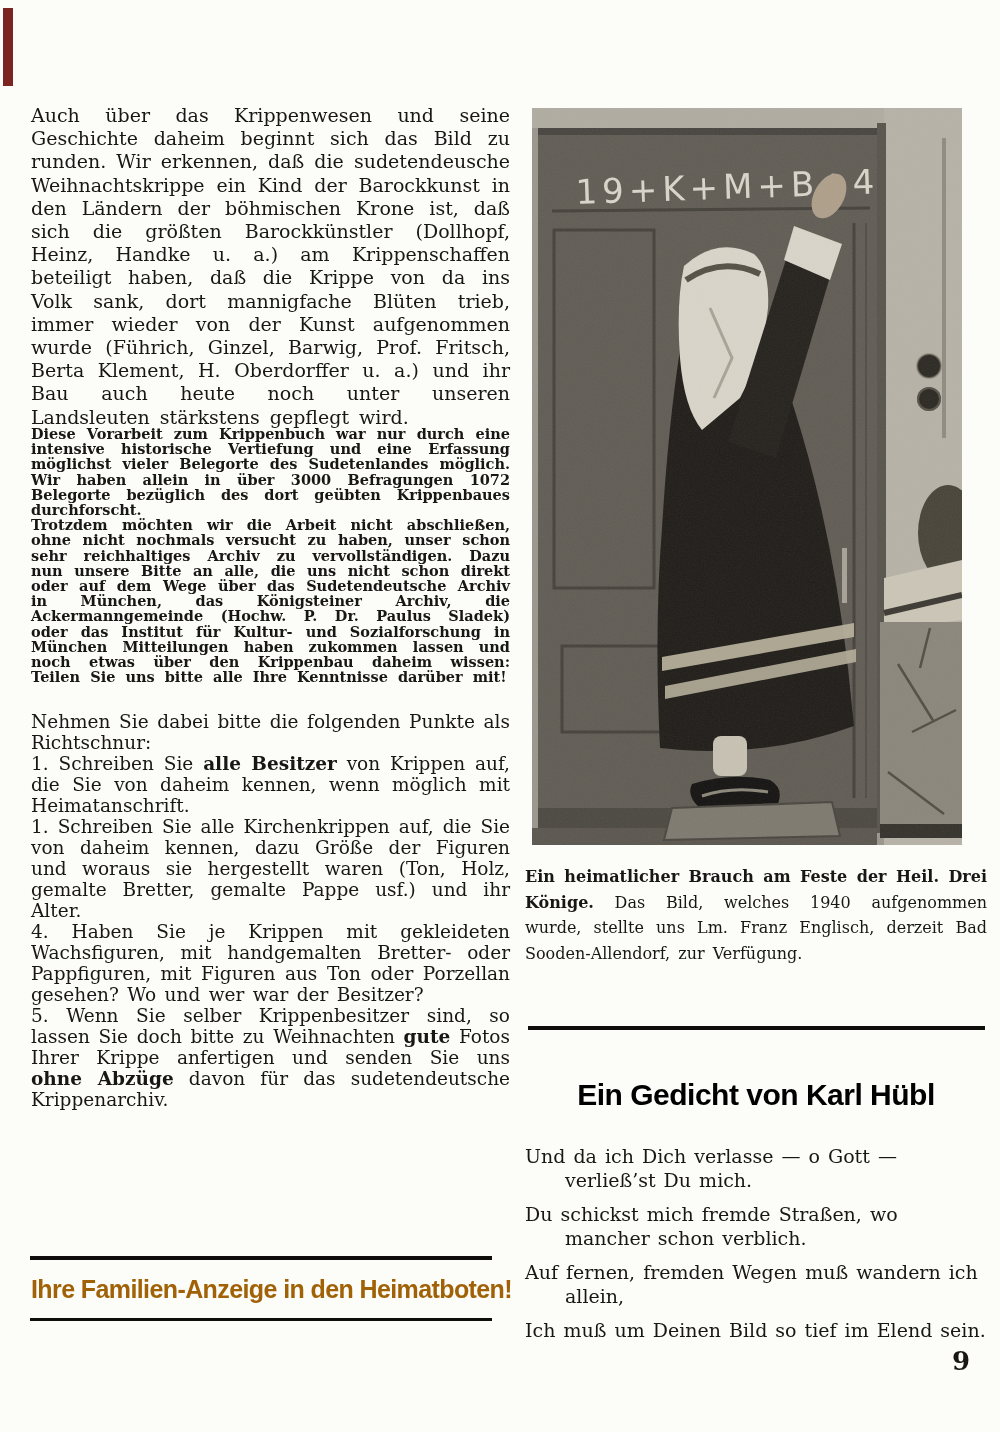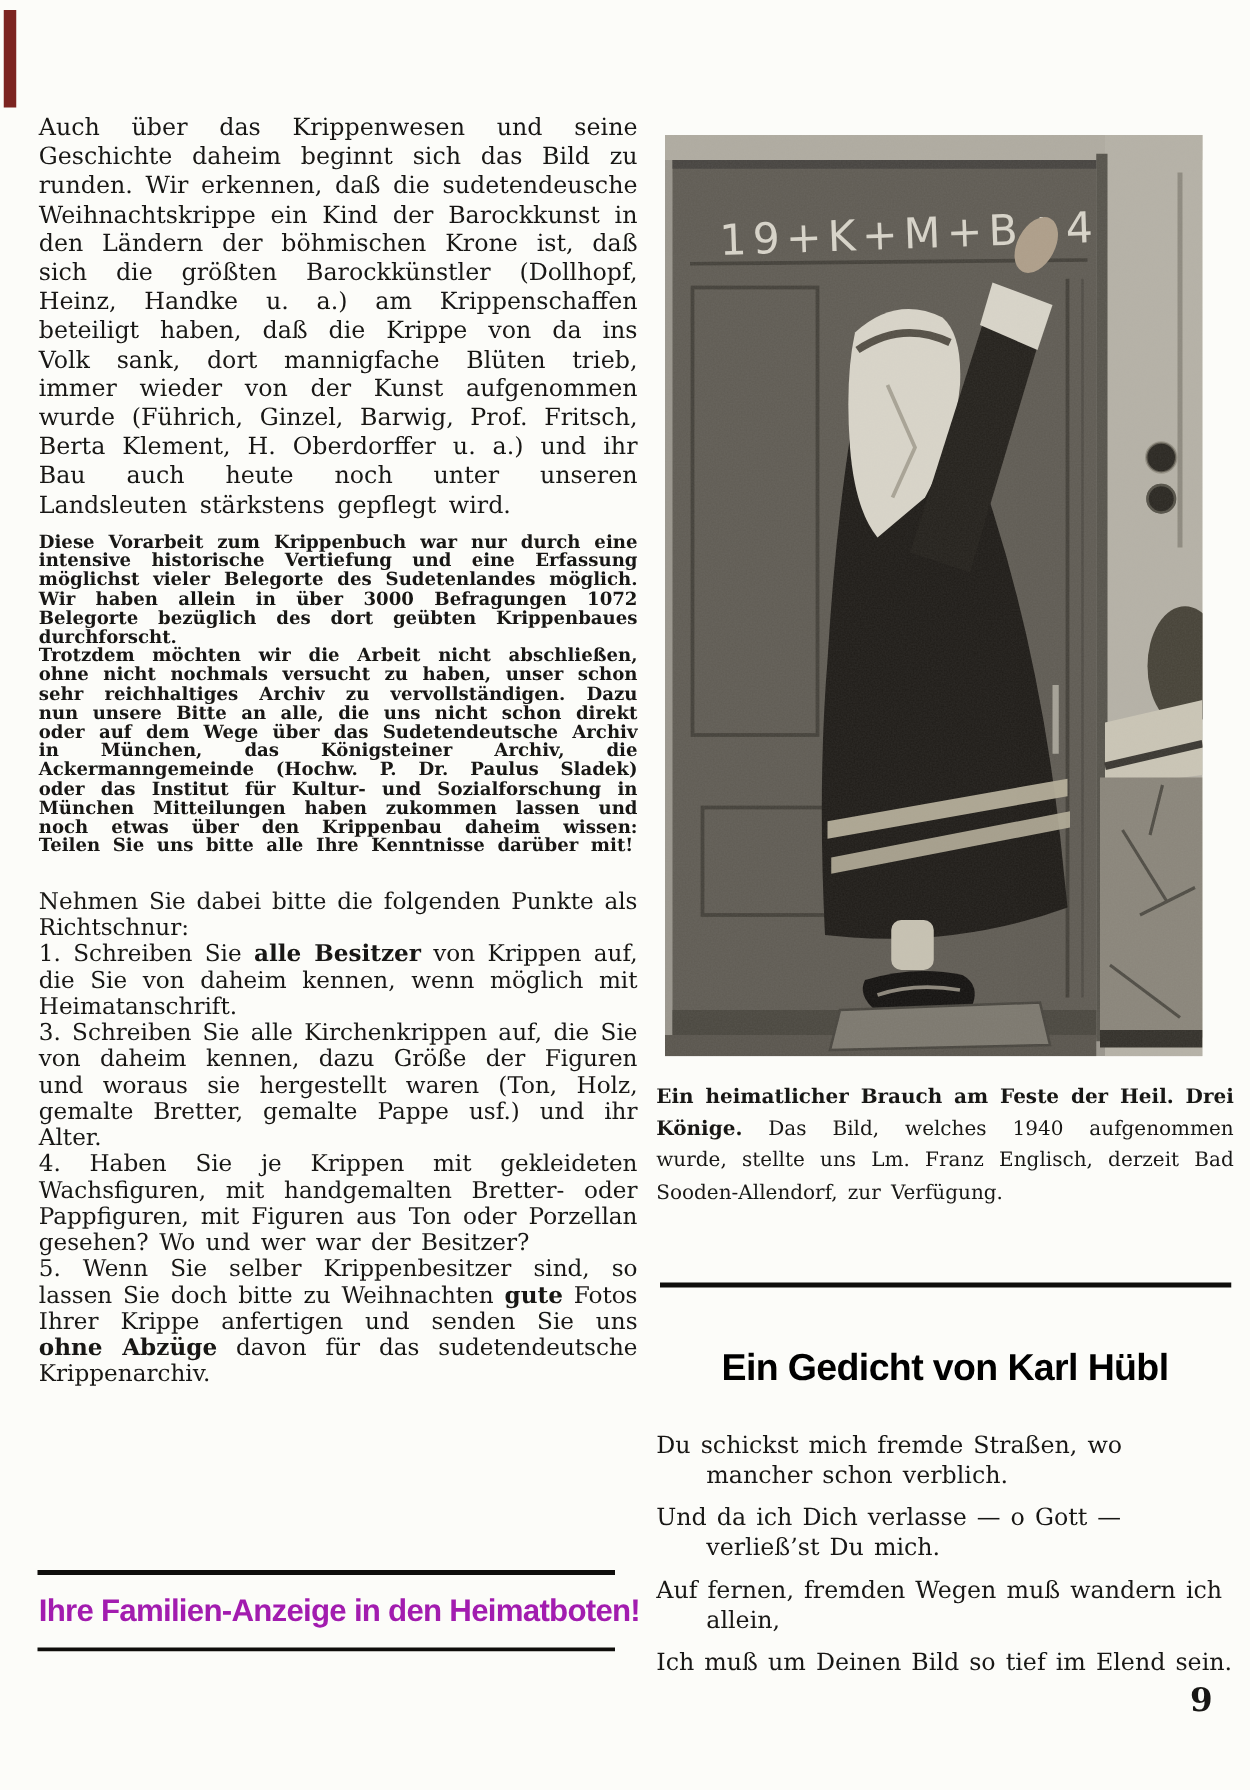--- a/index.html
+++ b/index.html
@@ -5,42 +5,42 @@
   html,body{margin:0;padding:0;background:#e8e8e4;}
   .page{
     position:relative;width:1000px;height:1432px;margin:0 auto;
     background:#fcfcf9;color:#181715;overflow:hidden;
     font-family:"DejaVu Serif", serif;
   }
   .red-strip{position:absolute;left:3px;top:8px;width:10px;height:78px;background:#7c2420;}
 
   
   .intro{
-    position:absolute;left:31px;top:91px;width:479px;margin:0;
+    position:absolute;left:31px;top:104px;width:479px;margin:0;
     font-size:19px;line-height:23.2px;text-align:justify;word-spacing:4px;
   }
   .smalltext{
     position:absolute;left:31px;top:426px;width:479px;
     font-size:14.5px;line-height:15.2px;font-weight:bold;
     text-align:justify;word-spacing:5px;
   }
   .smalltext p{margin:0;}
   .points-block{
     position:absolute;left:31px;top:711px;width:479px;
     font-size:18.5px;line-height:21px;text-align:justify;word-spacing:2.5px;
   }
   .points-block p{margin:0;}
   .points-block p.point{margin-top:0;}
   .b{font-weight:bold;}
   .address{margin-top:6px;padding-left:54px;text-align:left;word-spacing:1px;}
   .banner{position:absolute;left:30px;top:1256px;width:462px;}
   .rule{height:3.5px;background:#0f0e0c;}
   .banner-text{
     font-family:"Liberation Sans", sans-serif;font-weight:bold;
-    font-size:25px;letter-spacing:-0.6px;color:#a21caf;
+    font-size:25px;letter-spacing:-0.6px;color:#a16207;
     padding:15px 0 14px 1px;white-space:nowrap;
   }
 
   
   .photo{position:absolute;left:532px;top:108px;width:430px;height:737px;}
   .caption{
     position:absolute;left:525px;top:864px;width:462px;margin:0;
     font-size:16px;line-height:25.6px;text-align:justify;word-spacing:3px;
   }
   .right-rule{position:absolute;left:528px;top:1026px;width:457px;}
@@ -63,21 +63,21 @@
   <p class="intro">Auch über das Krippenwesen und seine Geschichte daheim beginnt sich das Bild zu runden. Wir erkennen, daß die sudetendeusche Weihnachtskrippe ein Kind der Barockkunst in den Ländern der böhmischen Krone ist, daß sich die größten Barockkünstler (Dollhopf, Heinz, Handke u. a.) am Krippenschaffen beteiligt haben, daß die Krippe von da ins Volk sank, dort mannigfache Blüten trieb, immer wieder von der Kunst aufgenommen wurde (Führich, Ginzel, Barwig, Prof. Fritsch, Berta Klement, H. Oberdorffer u. a.) und ihr Bau auch heute noch unter unseren Landsleuten stärkstens gepflegt wird.</p>
 
   <div class="smalltext">
     <p>Diese Vorarbeit zum Krippenbuch war nur durch eine intensive historische Vertiefung und eine Erfassung möglichst vieler Belegorte des Sudetenlandes möglich. Wir haben allein in über 3000 Befragungen 1072 Belegorte bezüglich des dort geübten Krippenbaues durchforscht.</p>
     <p>Trotzdem möchten wir die Arbeit nicht abschließen, ohne nicht nochmals versucht zu haben, unser schon sehr reichhaltiges Archiv zu vervollständigen. Dazu nun unsere Bitte an alle, die uns nicht schon direkt oder auf dem Wege über das Sudetendeutsche Archiv in München, das Königsteiner Archiv, die Ackermanngemeinde (Hochw. P. Dr. Paulus Sladek) oder das Institut für Kultur- und Sozialforschung in München Mitteilungen haben zukommen lassen und noch etwas über den Krippenbau daheim wissen: Teilen Sie uns bitte alle Ihre Kenntnisse darüber mit!</p>
   </div>
 
   <div class="points-block">
     <p class="lead">Nehmen Sie dabei bitte die folgenden Punkte als Richtschnur:</p>
     <p class="point"><span>1. Schreiben Sie </span><span class="b">alle Besitzer</span><span> von Krippen auf, die Sie von daheim kennen, wenn möglich mit Heimatanschrift.</span></p>
-    <p class="point"><span>3. Schreiben Sie alle Kirchenkrippen auf, die Sie von daheim kennen, dazu Größe der Figuren und woraus sie hergestellt waren (Ton, Holz, gemalte Bretter, gemalte Pappe usf.) und ihr Alter.</span></p>
+    <p class="point"><span>1. Schreiben Sie alle Kirchenkrippen auf, die Sie von daheim kennen, dazu Größe der Figuren und woraus sie hergestellt waren (Ton, Holz, gemalte Bretter, gemalte Pappe usf.) und ihr Alter.</span></p>
     <p class="point"><span>4. Haben Sie je Krippen mit gekleideten Wachsfiguren, mit handgemalten Bretter- oder Pappfiguren, mit Figuren aus Ton oder Porzellan gesehen? Wo und wer war der Besitzer?</span></p>
     <p class="point"><span>5. Wenn Sie selber Krippenbesitzer sind, so lassen Sie doch bitte zu Weihnachten </span><span class="b">gute</span><span> Fotos Ihrer Krippe anfertigen und senden Sie uns </span><span class="b">ohne Abzüge</span><span> davon für das sudetendeutsche Krippenarchiv.</span></p>
   </div>
 
   <div class="banner">
     <div class="rule"></div>
     <div class="banner-text">Ihre Familien-Anzeige in den Heimatboten!</div>
     <div class="rule"></div>
   </div>
 
@@ -140,21 +140,21 @@
     </svg>
   </div>
 
   <p class="caption"><span class="b">Ein heimatlicher Brauch am Feste der Heil. Drei Könige.</span><span> Das Bild, welches 1940 aufgenommen wurde, stellte uns Lm. Franz Englisch, derzeit Bad Sooden-Allendorf, zur Verfügung.</span></p>
 
   <div class="rule right-rule"></div>
 
   <h2 class="poem-title">Ein Gedicht von Karl Hübl</h2>
 
   <div class="poem">
+    <p>Und da ich Dich verlasse — o Gott — verließ’st Du mich.</p>
     <p>Du schickst mich fremde Straßen, wo mancher schon verblich.</p>
-    <p>Und da ich Dich verlasse — o Gott — verließ’st Du mich.</p>
     <p>Auf fernen, fremden Wegen muß wandern ich allein,</p>
     <p>Ich muß um Deinen Bild so tief im Elend sein.</p>
   </div>
 
   <div class="page-number">9</div>
 
 </div>
 
 </body></html>

